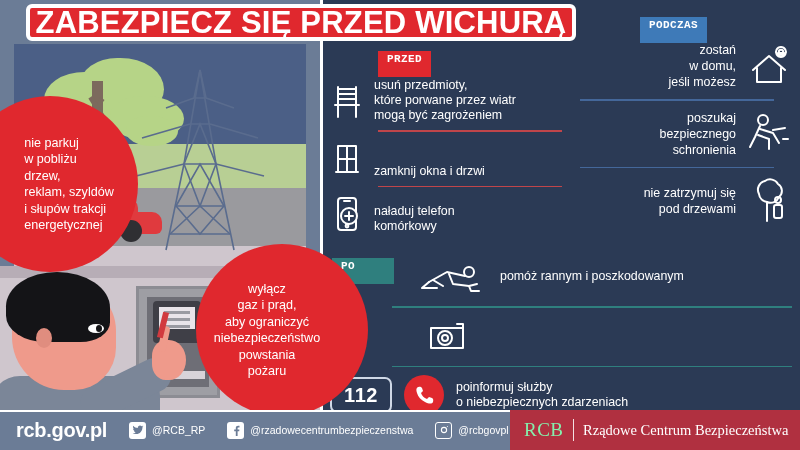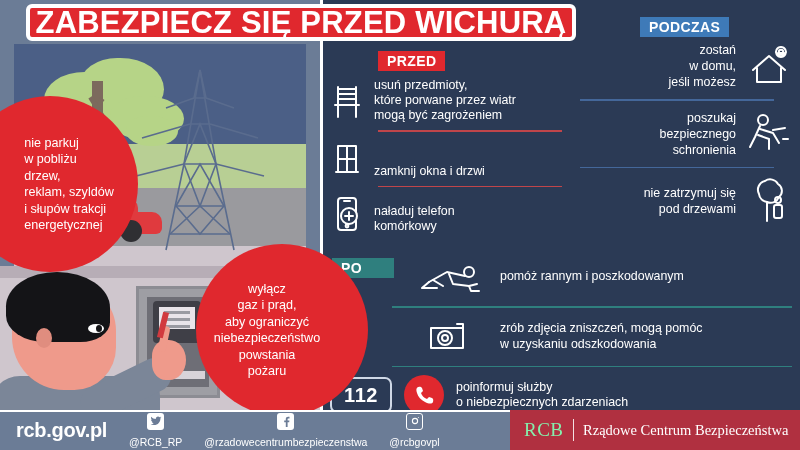--- a/index.html
+++ b/index.html
@@ -74,22 +74,22 @@
   .dark{
     position:absolute;left:320px;top:0;width:480px;height:410px;
     background:#2b3a55;
   }
   .dark::before{
     content:"";position:absolute;left:0;top:0;width:3px;height:100%;
     background:#ffffff;
   }
 
   .badge{
-    display:inline-block;color:#fff;font-weight:bold;font-size:14px;
-    padding:2px 9px 2px;letter-spacing:.4px;
+    display:inline-block;color:#fff;font-weight:bold;font-size:11px;
+    padding:2px 9px 12px;letter-spacing:.4px;font-family:Liberation Mono, monospace;
   }
   .badge.red{background:#e0282e;}
   .badge.blue{background:#3e7ab8;}
   .badge.teal{background:#2f7f7e;}
 
   .badge-przed{position:absolute;left:58px;top:51px;}
   .badge-podczas{position:absolute;left:320px;top:17px;}
   .badge-po{position:absolute;left:12px;top:258px;width:62px;}
 
   
@@ -135,21 +135,21 @@
   .c2{left:196px;top:244px;width:172px;height:172px;}
   .c2 .ctext{padding-right:30px;text-align:center;}
 
   
   .footer{
     position:absolute;left:0;bottom:0;width:800px;height:40px;
     background:#6b7c96;display:flex;align-items:center;
   }
   .footer::before{content:"";position:absolute;left:0;top:0;width:100%;height:2px;background:#ffffff;}
   .site{color:#ffffff;font-size:20px;font-weight:bold;margin-left:16px;letter-spacing:-.3px;}
-  .social{display:flex;align-items:center;gap:6px;margin-left:22px;flex-direction:column;}
+  .social{display:flex;align-items:center;gap:6px;margin-left:22px;}
   .social .sname{color:#ffffff;font-size:10.5px;}
   .sicon{width:17px;height:17px;background:#ffffff;border-radius:3px;display:flex;align-items:center;justify-content:center;}
   .sicon.out{background:transparent;border:1.7px solid #ffffff;}
   .rcb-logo{
     position:absolute;right:0;top:0;height:40px;width:290px;background:#b03040;
     display:flex;align-items:center;gap:9px;padding-left:14px;
   }
   .rcb-logo .mark{color:#86efac;font-family:"Liberation Serif",serif;font-size:19px;letter-spacing:.5px;}
   .rcb-logo .sep{width:1.5px;height:22px;background:#ffffff;opacity:.85;}
   .rcb-logo .full{color:#ffffff;font-family:"Liberation Serif",serif;font-size:14.5px;}
@@ -365,21 +365,20 @@
         <div class="poico">
           <svg width="50" height="34" viewBox="0 0 50 34">
               <g class="stroke">
             <path d="M4 8 h32 v20 h-32 z"></path>
                 <circle cx="18" cy="18" r="7"></circle>
                 <circle cx="18" cy="18" r="3"></circle>
             <path d="M30 4 h6 v4"></path>
           </g>
             </svg>
         </div>
-        <div class="potxt">zrób zdjęcia zniszczeń, mogą pomóc<br>w uzyskaniu odszkodowania</div>
       </div>
 
       <div class="hr teal"></div>
 
       <div class="porow">
         <div class="num112">112</div>
         <div class="phone-circle">
           <svg width="22" height="22" viewBox="0 0 22 22">
             <path d="M5 3 c0 0 3 -1 4 1 l1 3 -2 2 c1 3 3 5 6 6 l2 -2 3 1 c2 1 1 4 1 4 c-1 2 -4 2 -8 0 c-4 -2 -7 -5 -8 -9 c-1 -3 -1 -5 1 -6 z" fill="#ffffff"></path>
           </svg>

